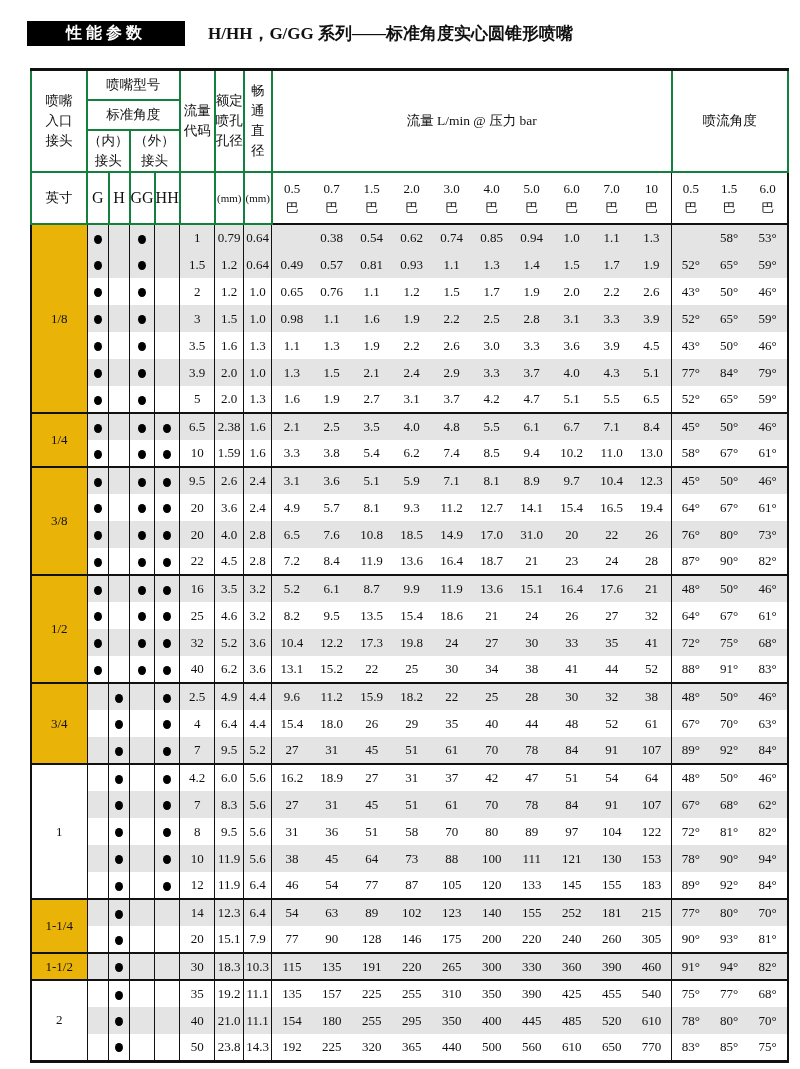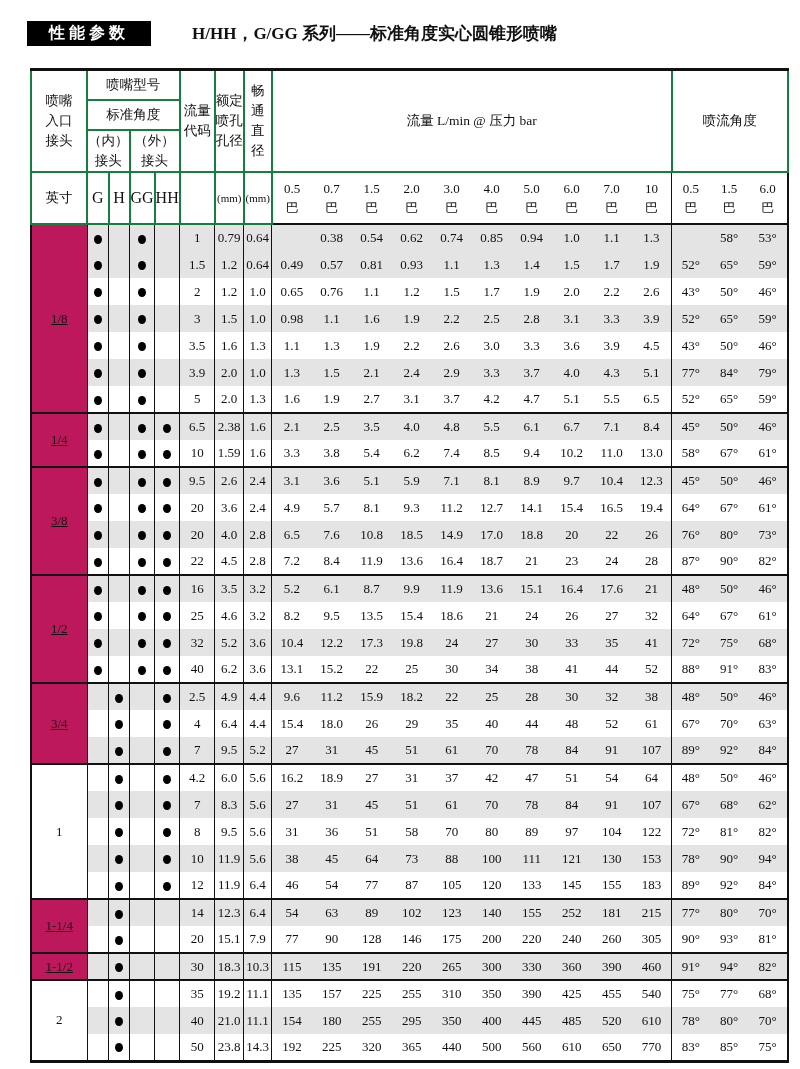--- a/index.html
+++ b/index.html
@@ -3,27 +3,27 @@
 <meta charset="utf-8">
 <style>
   * { box-sizing: border-box; }
   html,body { margin:0; padding:0; }
   body {
     width:800px; height:1069px; background:#ffffff; position:relative;
     font-family:"Liberation Serif","DejaVu Serif",serif; color:#111;
     overflow:hidden;
   }
   .badge {
-    position:absolute; left:27px; top:21px; width:124px; height:25px;
+    position:absolute; left:27px; top:21px; width:158px; height:25px;
     background:#000; color:#fff; display:flex; align-items:center; justify-content:center;
     font-family:"Liberation Sans","DejaVu Sans",sans-serif;
     font-weight:bold; font-size:16px; letter-spacing:4px;
   }
   .doc-title {
-    position:absolute; left:192px; top:21px; height:25px; line-height:25px;
+    position:absolute; left:208px; top:21px; height:25px; line-height:25px;
     font-weight:bold; font-size:17px; white-space:nowrap;
   }
   table.spec {
     position:absolute; left:30px; top:68px;
     border-collapse:collapse; table-layout:fixed;
     border:2px solid #111; border-top:3px solid #111; border-bottom:3px solid #111;
   }
   .spec th, .spec td {
     padding:0; font-weight:normal; text-align:center; vertical-align:middle;
     overflow:hidden;
@@ -31,21 +31,21 @@
   thead th.thb { border:2px solid #15803d; }
   thead { border-bottom:2px solid #111; }
   .hr1 { height:30px; } .hr2 { height:30px; } .hr3 { height:40px; } .hr4 { height:52px; }
   .hz { font-size:13.5px; }
   .hline { display:block; line-height:1.5; font-size:13.5px; }
   .mm { font-size:11px; }
   .pnum { display:block; line-height:1.55; font-size:13px; }
   .pbar { display:block; line-height:1.4; font-size:13px; }
   tbody td { font-size:13px; height:27px; }
   tbody tr.shade td:nth-child(n) { background:#e4e4e4; }
-  tbody tr.shade td.inch { background:#be185d;text-decoration:underline; }
+  tbody tr.shade td.inch { background:#eab308; }
   td.vl, th.vl { border-left:1px solid #111; }
   tr.gtop td { border-top:2px solid #111; }
   td.inch { background:#fff; font-size:13px; }
   .dot { display:inline-block; width:8px; height:9px; background:#000; border-radius:50%; vertical-align:middle; }
 </style>
 </head>
 <body>
 
 <div class="badge">
   <span>性能参数</span>
@@ -429,21 +429,21 @@
         <td class="mark vl"><span class="dot"></span></td>
         <td class="num vl">20</td>
         <td class="num vl">4.0</td>
         <td class="num vl">2.8</td>
         <td class="num vl">6.5</td>
         <td class="num">7.6</td>
         <td class="num">10.8</td>
         <td class="num">18.5</td>
         <td class="num">14.9</td>
         <td class="num">17.0</td>
-        <td class="num">18.8</td>
+        <td class="num">31.0</td>
         <td class="num">20</td>
         <td class="num">22</td>
         <td class="num">26</td>
         <td class="num vl">76°</td>
         <td class="num">80°</td>
         <td class="num">73°</td>
       </tr>
       <tr>
         <td class="mark vl"><span class="dot"></span></td>
         <td class="mark vl"></td>

